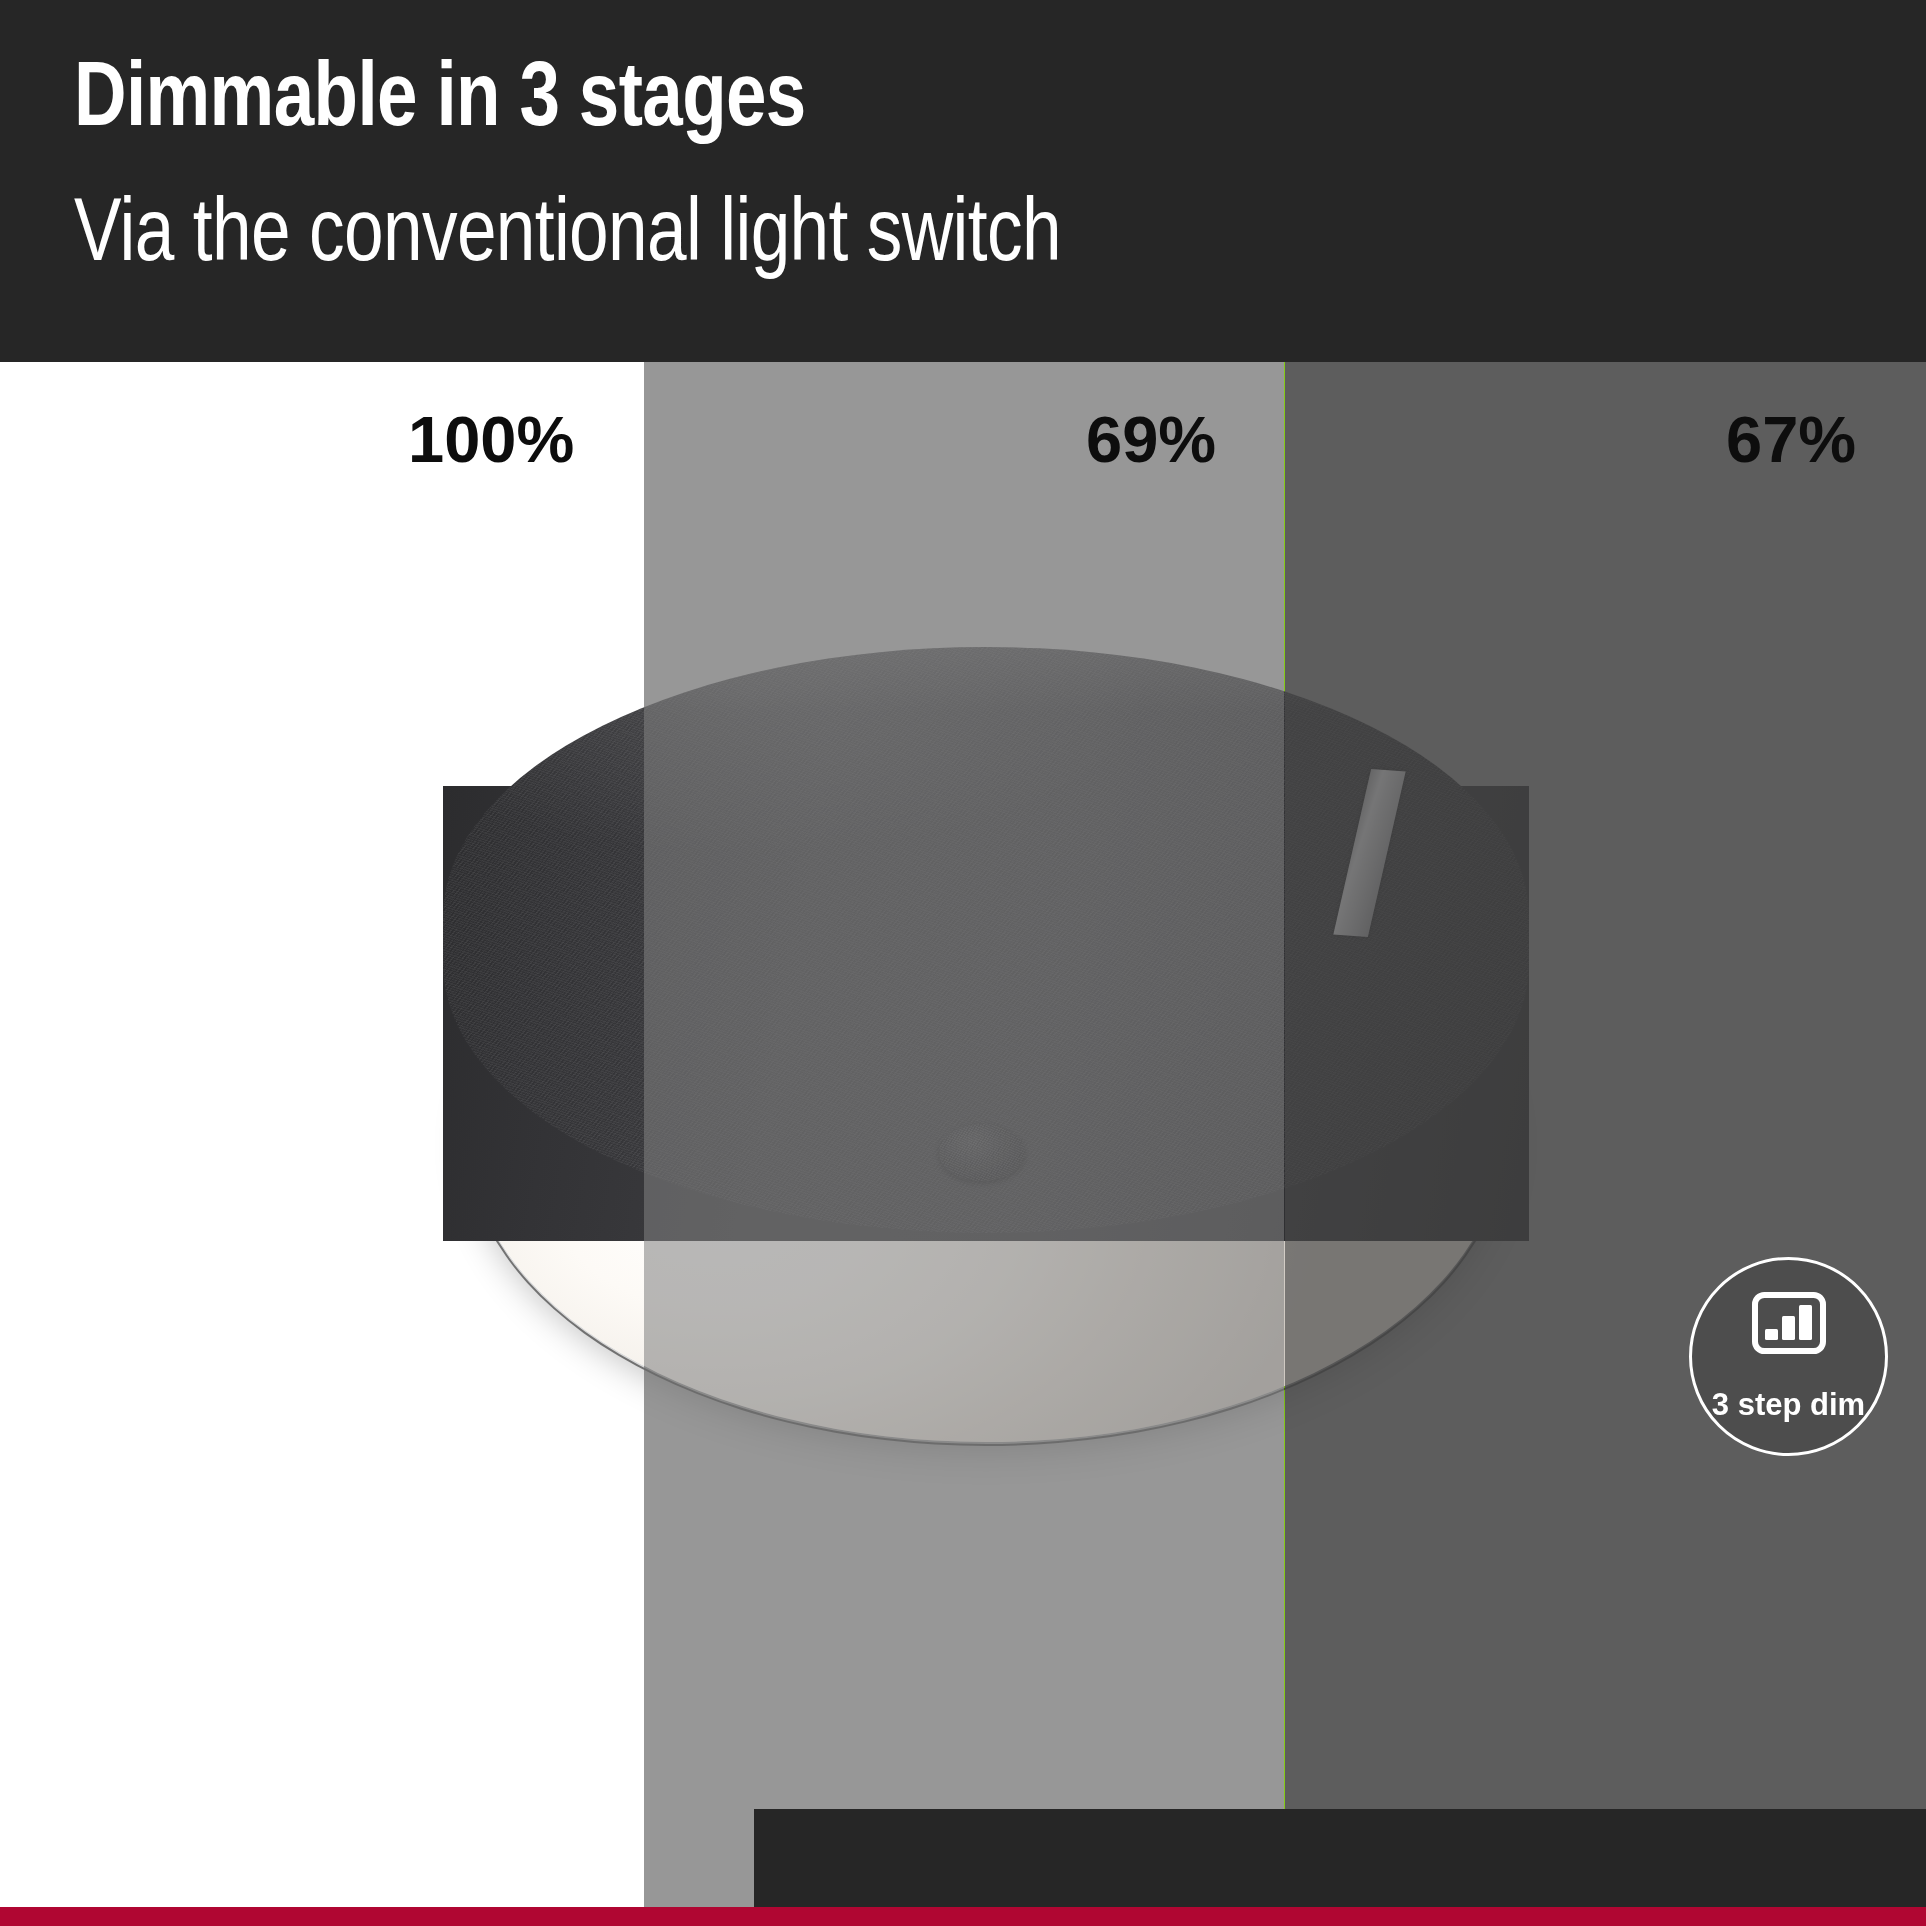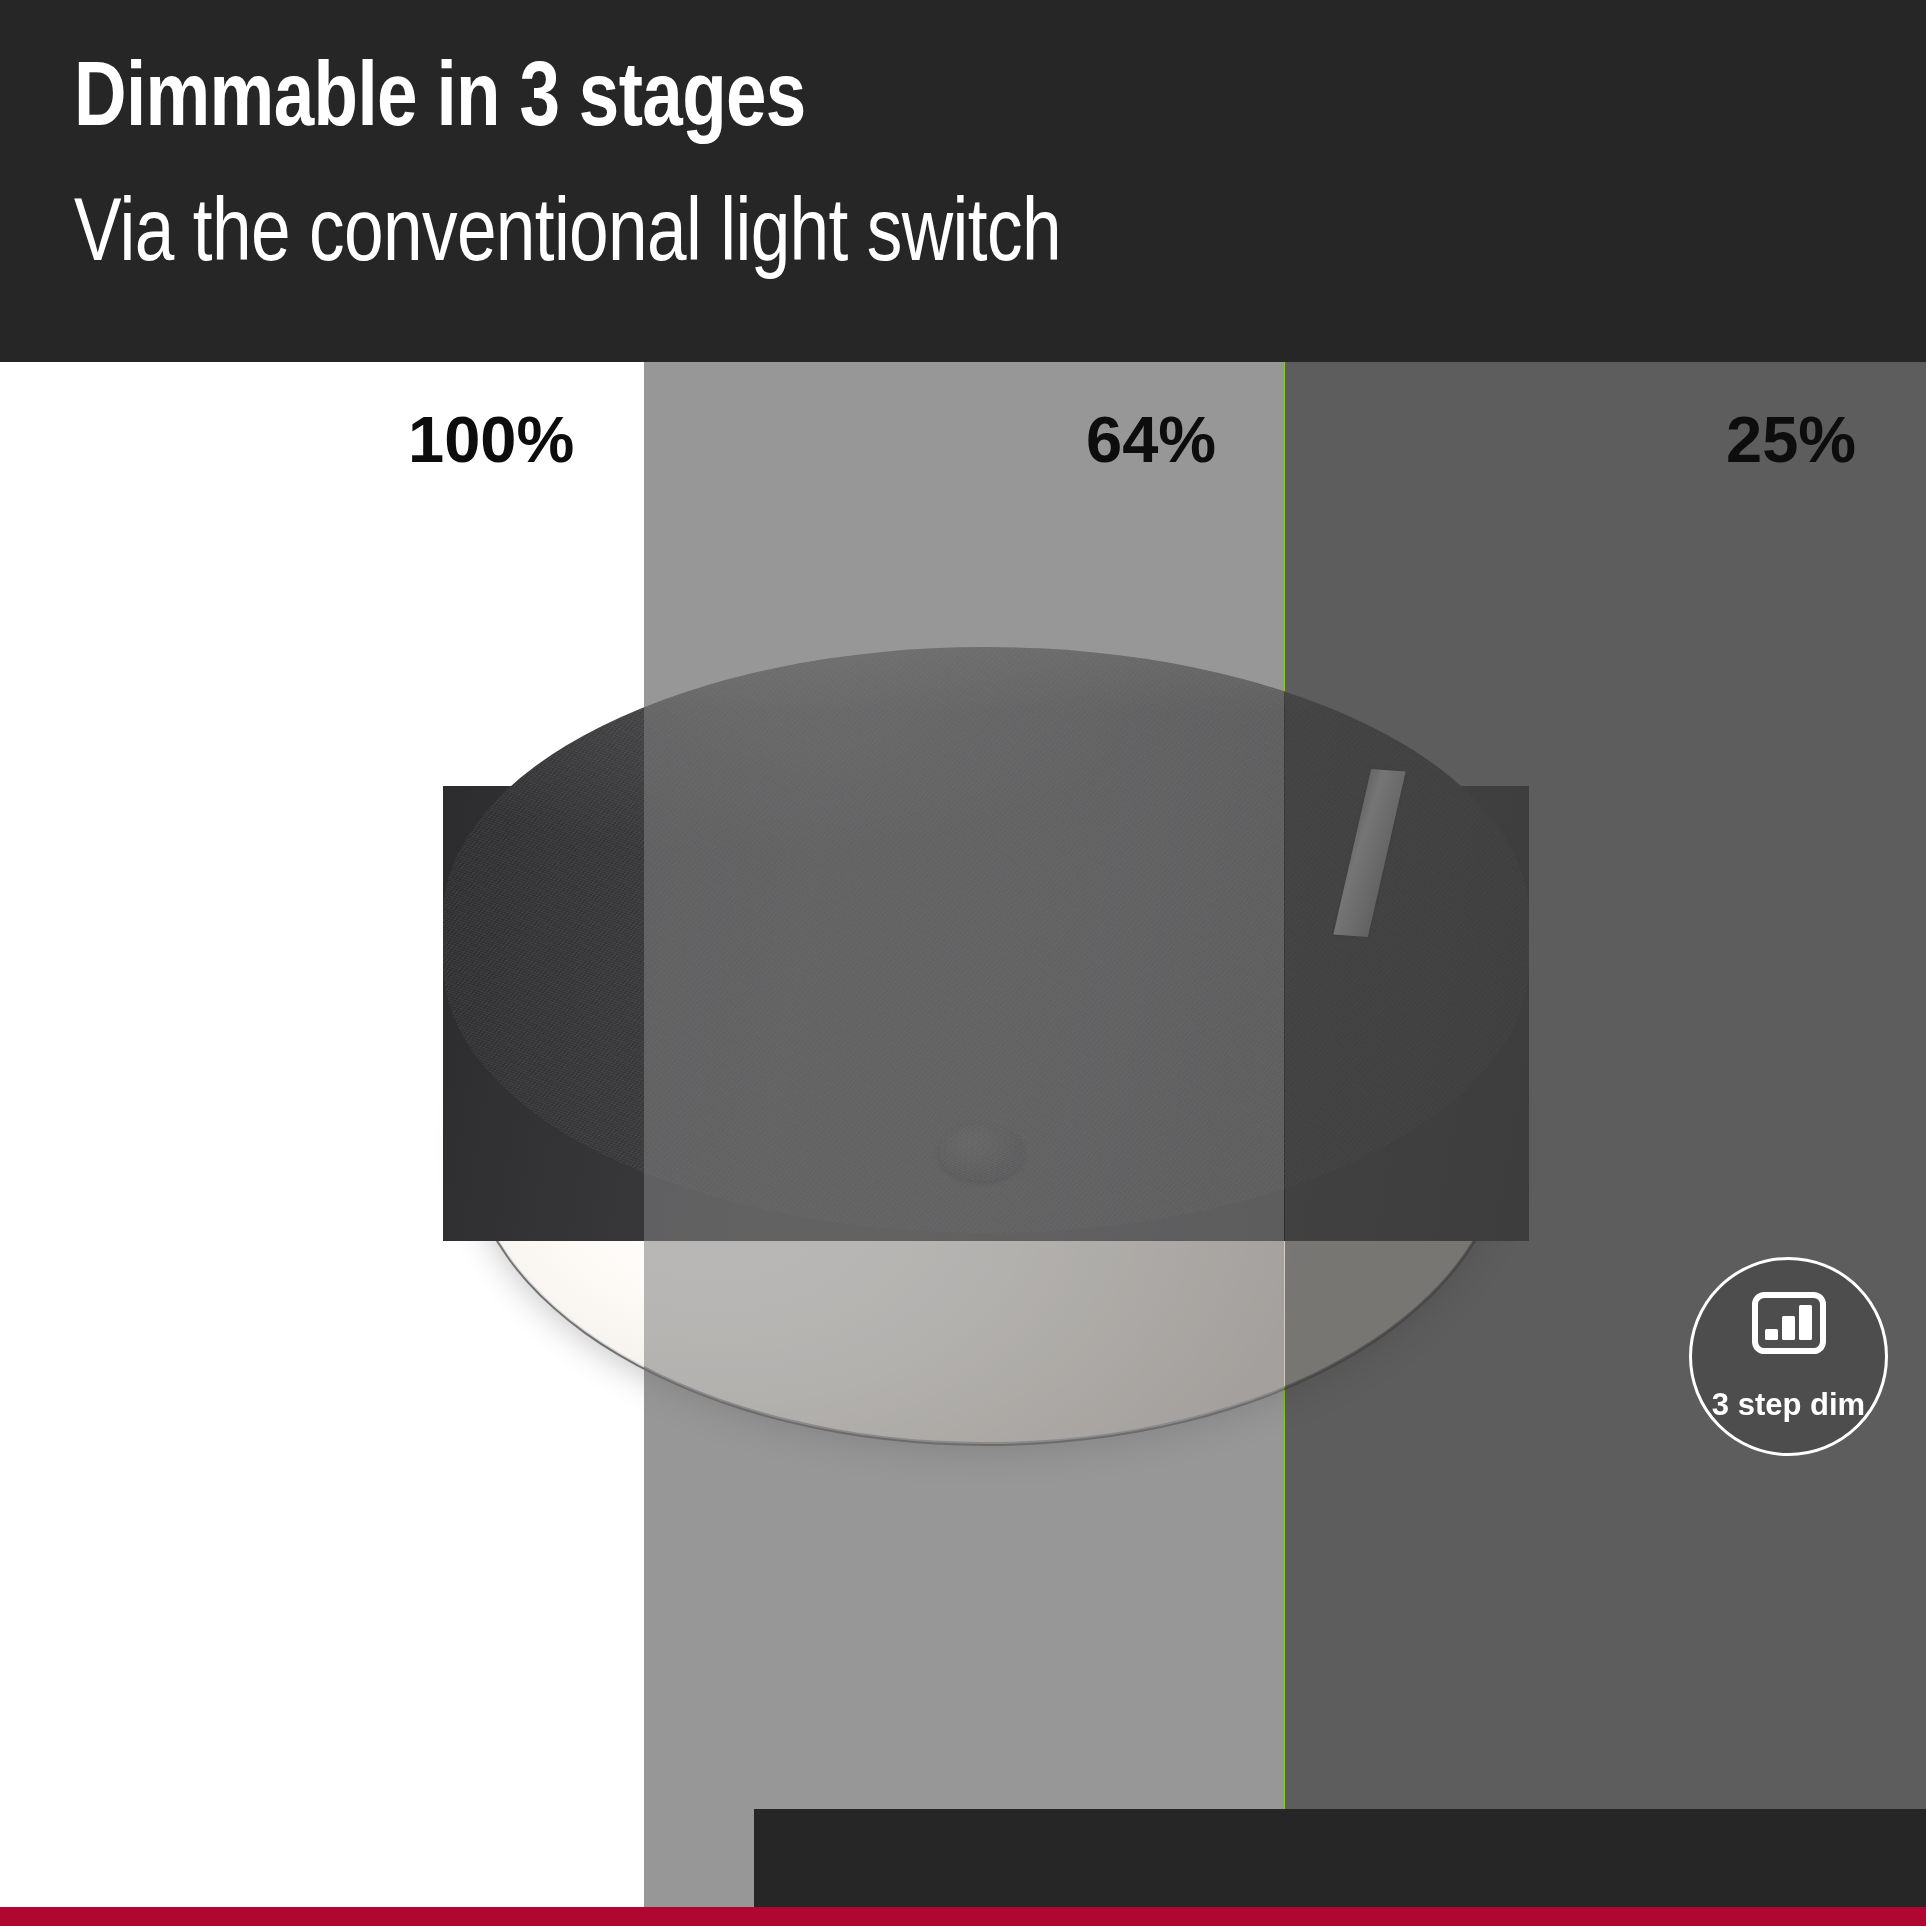--- a/index.html
+++ b/index.html
@@ -300,22 +300,22 @@
     </div>
   </div>
 
   <div class="lamp-wrap">
     <div class="dim-overlay dim-50"></div>
     <div class="dim-overlay dim-25"></div>
   </div>
 
   <div class="bands" style="background:transparent;">
     <div class="pct pct-100">100%</div>
-    <div class="pct pct-50">64%</div>
-    <div class="pct pct-25">25%</div>
+    <div class="pct pct-50">69%</div>
+    <div class="pct pct-25">67%</div>
   </div>
 
   <div class="badge badge-dim">
     <div class="dim-icon">
       <div class="dim-bar dim-bar-1"></div>
       <div class="dim-bar dim-bar-2"></div>
       <div class="dim-bar dim-bar-3"></div>
     </div>
     <div class="badge-label">3 step dim</div>
   </div>

